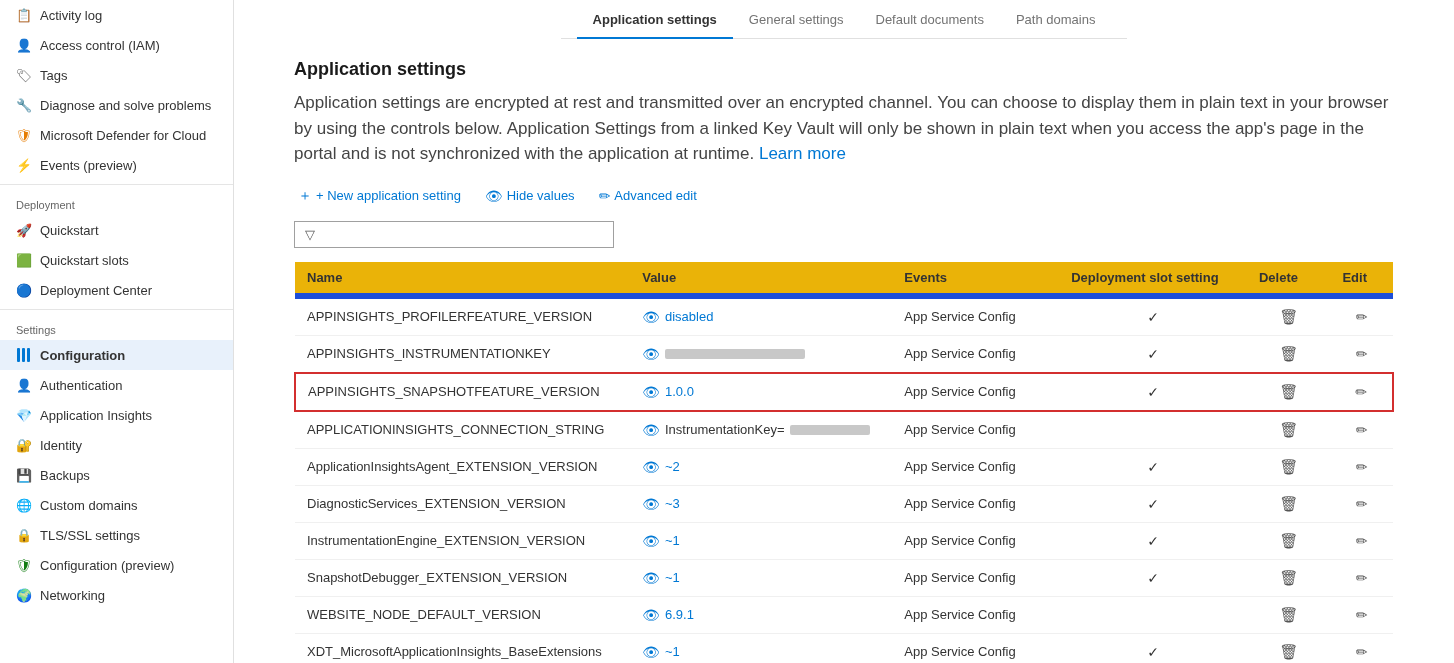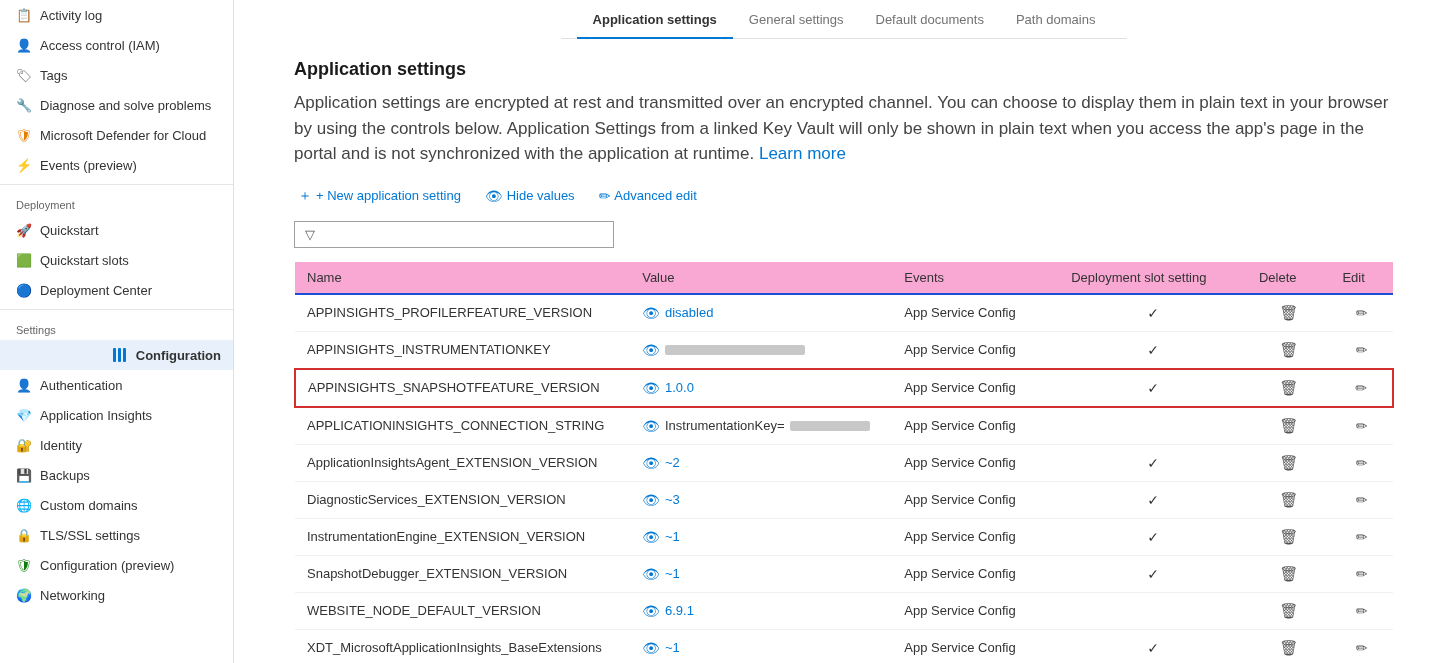--- a/index.html
+++ b/index.html
@@ -17,21 +17,21 @@
     }
     .sidebar-item {
       display: flex;
       align-items: center;
       padding: 7px 12px 7px 16px;
       cursor: pointer;
       color: #333;
       font-size: 13px;
       gap: 8px;
     }
-    .sidebar-item.active { background: #e8f1fb; font-weight: 600; justify-content: flex-end; }
+    .sidebar-item.active { background: #e8f1fb; font-weight: 600; }
     .sidebar-item .icon { width: 16px; height: 16px; flex-shrink: 0; display: flex; align-items: center; justify-content: center; font-size: 13px; }
     .sidebar-section-label {
       font-size: 11px;
       font-weight: 400;
       color: #666;
       padding: 10px 16px 4px 16px;
       text-transform: none;
     }
     .sidebar-divider { border: none; border-top: 1px solid #e5e5e5; margin: 4px 0; }
 
@@ -131,25 +131,25 @@
     }
 
     
     .settings-table {
       width: 100%;
       border-collapse: collapse;
     }
     .settings-table th {
       text-align: left;
       padding: 8px 12px;
-      font-weight: 400;
+      font-weight: 700;
       font-size: 13px;
       color: #333;
-      border-bottom: 2px solid #1d4ed8;
-      background: #f9a8d4;
+      border-bottom: 6px solid #1d4ed8;
+      background: #eab308;
     }
     .settings-table td {
       padding: 7px 12px;
       font-size: 13px;
       border-bottom: 1px solid #f0f0f0;
       vertical-align: middle;
     }
 
     .col-name { width: 290px; }
     .col-value { width: 220px; }

